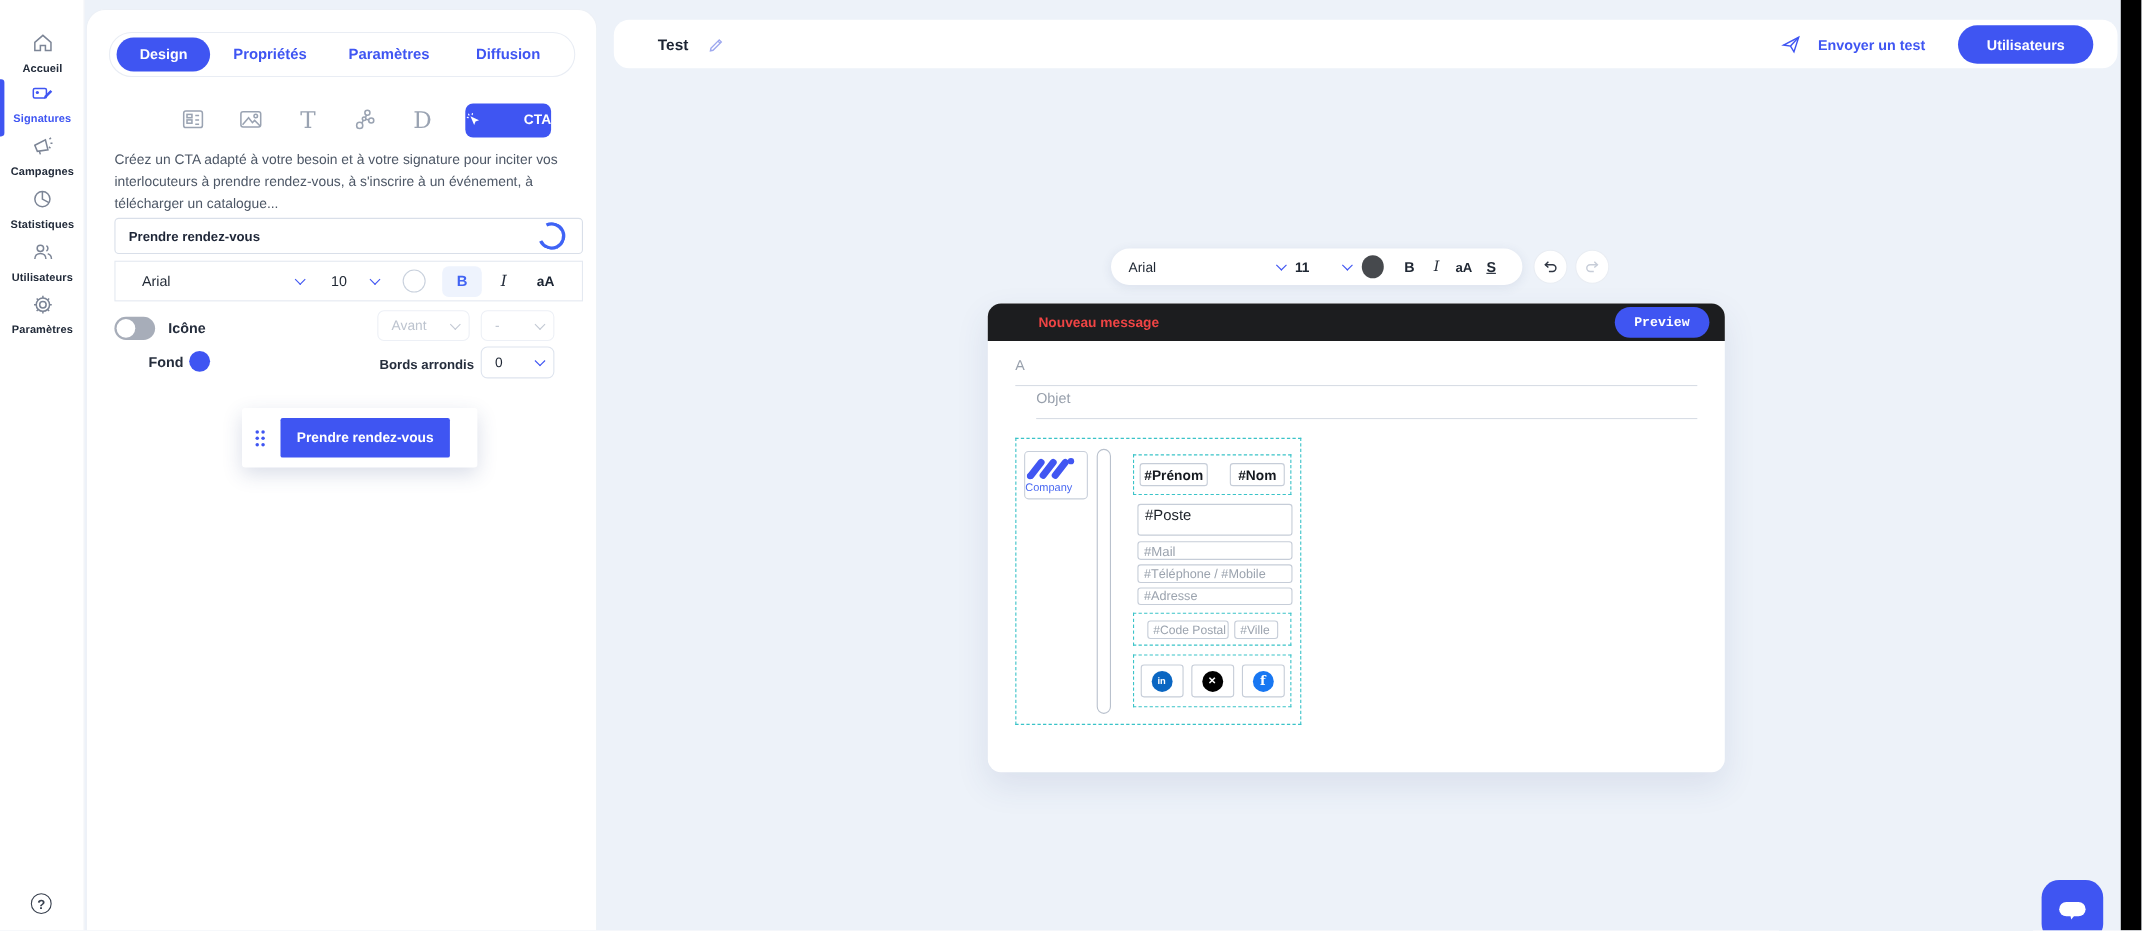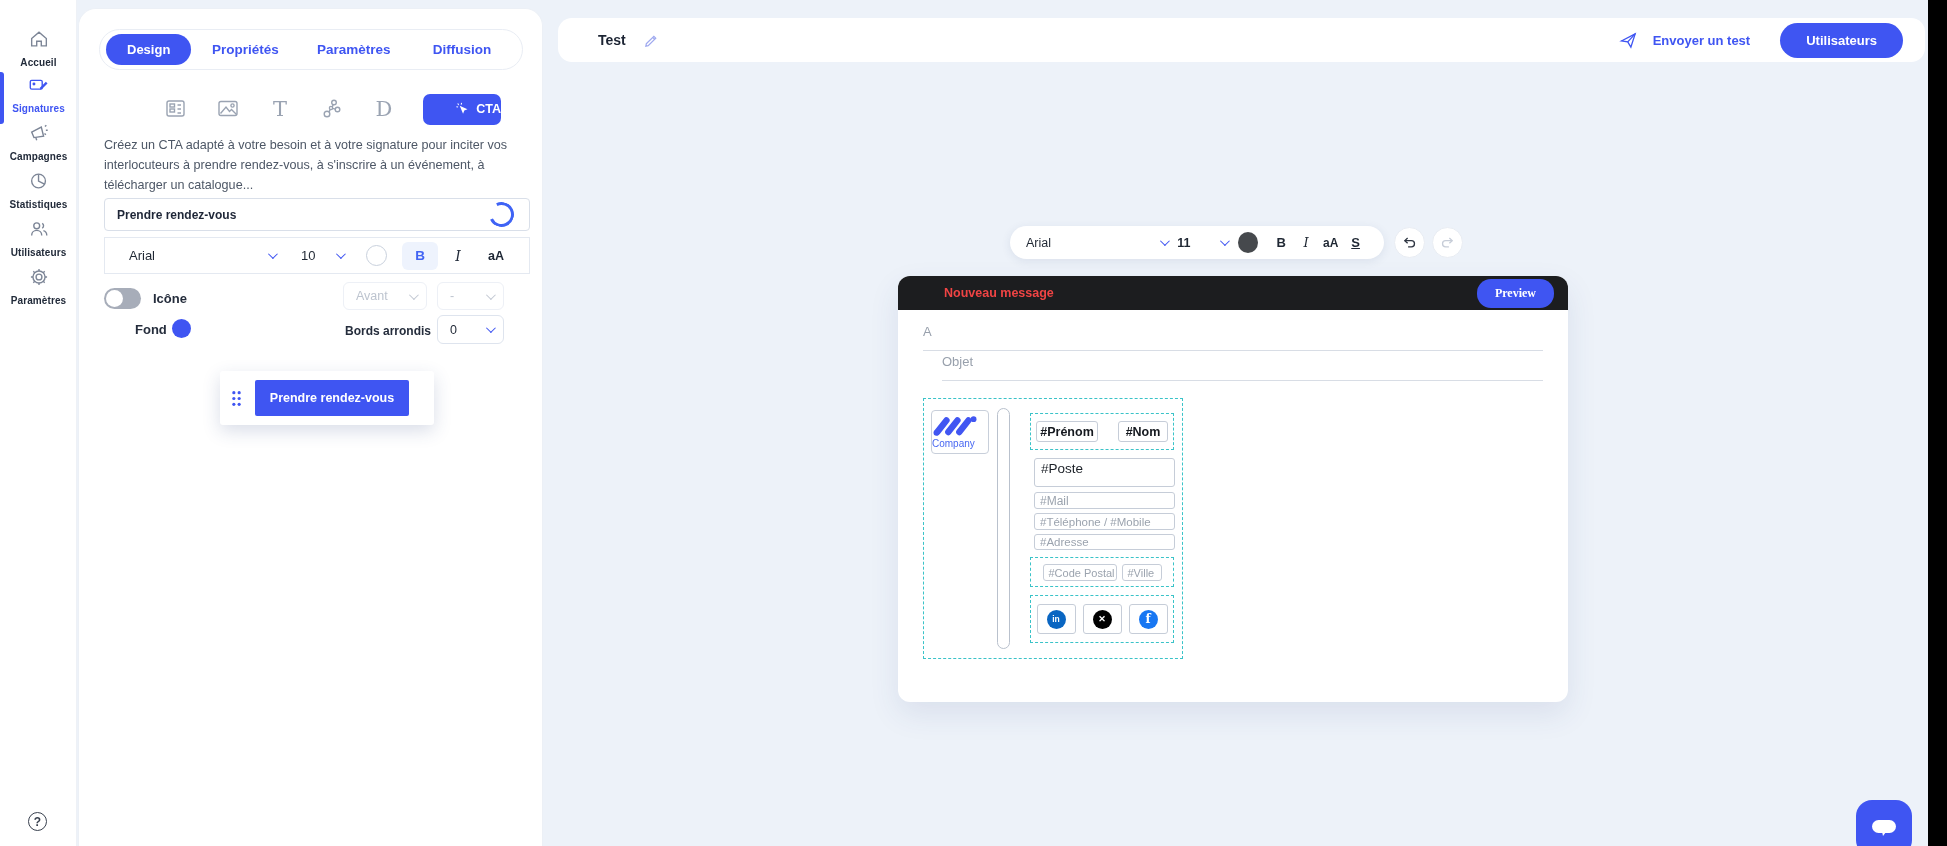--- a/index.html
+++ b/index.html
@@ -20,21 +20,21 @@
   .help-bubble { position:absolute; left:28px; top:812px; width:19px; height:19px; border:1.4px solid #39414f; border-radius:50%; color:#39414f; font-size:12px; font-weight:700; display:flex; align-items:center; justify-content:center; cursor:pointer; }
 
   
   .panel { position:absolute; left:78px; top:8px; width:465px; height:838px; background:#fff; border:1px solid #ecf0f6; border-bottom:none; border-radius:18px 18px 0 0; z-index:4; }
   .tabs { position:absolute; left:20px; top:20px; width:424px; height:41px; border:1px solid #e9edf4; border-radius:21px; display:flex; align-items:center; padding:0 6px; }
   .tab-active { background:#3f55f2; color:#fff; border-radius:17px; padding:8px 21px; font-size:13px; font-weight:700; cursor:pointer; }
   .tab-link { flex:1; text-align:center; color:#3f55f2; font-size:13.5px; font-weight:600; cursor:pointer; }
   .icon-row { position:absolute; left:84px; top:84px; height:32px; display:flex; align-items:center; gap:26px; }
   .tool-ic { width:26px; height:26px; display:flex; align-items:center; justify-content:center; cursor:pointer; color:#9aa3b2; }
   .tool-ic .serifglyph { font-family:"DejaVu Serif", serif; font-size:21px; color:#9aa3b2; font-weight:400; }
-  .cta-btn { width:78px; height:31px; background:#3f55f2; border-radius:7px; color:#fff; font-size:12.5px; font-weight:700; display:flex; align-items:center; justify-content:flex-end; gap:6px; cursor:pointer; }
+  .cta-btn { width:78px; height:31px; background:#3f55f2; border-radius:7px; color:#fff; font-size:12.5px; font-weight:700; display:flex; align-items:center; justify-content:space-between; gap:6px; cursor:pointer; }
   .desc { position:absolute; left:25px; top:126px; width:414px; font-size:12.6px; line-height:1.6; color:#4d5766; }
   .cta-input { position:absolute; left:25px; top:189px; width:426px; height:33px; border:1px solid #d9dfe9; border-radius:4px; font-family:"Liberation Sans",sans-serif; font-size:12px; font-weight:700; color:#1e2637; padding-left:12px; outline:none; background:#fff; }
   .spinner { position:absolute; left:410px; top:193px; width:25px; height:25px; border:3px solid #3f63f5; border-top-color:transparent; border-radius:50%; transform:rotate(-70deg); }
   .font-row { position:absolute; left:25px; top:228px; width:426px; height:37px; border:1px solid #e4e9f1; display:flex; align-items:center; background:#fff; }
   .fr-ff { width:182px; display:flex; align-items:center; justify-content:space-between; padding:0 12px 0 24px; font-size:13px; color:#1f2733; }
   .fr-fs { width:66px; display:flex; align-items:center; justify-content:space-between; padding:0 10px 0 14px; font-size:13px; color:#1f2733; }
   .fr-swatch { width:46px; display:flex; justify-content:center; }
   .swatch-circle { width:21px; height:21px; border:1.5px solid #c9d1dd; border-radius:50%; background:#fff; cursor:pointer; }
   .fr-b { width:36px; height:28px; margin:0 3px; background:#eef3fd; border-radius:6px; color:#4163f3; font-size:13.5px; font-weight:700; display:flex; align-items:center; justify-content:center; cursor:pointer; }
   .fr-i { width:34px; text-align:center; font-family:"DejaVu Serif",serif; font-style:italic; font-size:14px; color:#222b3a; cursor:pointer; }
@@ -65,21 +65,21 @@
   .et-color { width:21px; height:21px; border-radius:50%; background:#46494d; margin:0 11px; cursor:pointer; }
   .et-btn { width:26px; text-align:center; font-size:13px; font-weight:700; color:#1f2733; cursor:pointer; }
   .et-btn.it { font-family:"DejaVu Serif",serif; font-style:italic; font-weight:500; }
   .et-btn.un { text-decoration:underline; }
   .round-btn { position:absolute; top:227px; width:31px; height:31px; border-radius:50%; background:#fff; border:1px solid #e9edf3; display:flex; align-items:center; justify-content:center; cursor:pointer; }
 
   
   .email-card { position:absolute; left:898px; top:276px; width:670px; height:426px; background:#fff; border-radius:12px; box-shadow:0 12px 30px rgba(50,70,130,.10); z-index:2; }
   .em-header { height:34px; background:#1c1d1f; border-radius:12px 12px 0 0; display:flex; align-items:center; padding:0 14px 0 22px; }
   .em-title { color:#ef4444; font-size:12.5px; font-weight:700;padding-left:24px; }
-  .em-preview { margin-left:auto; background:#3f55f2; color:#fff; border:none; border-radius:14px; padding:7px 18px; font-size:12px; font-weight:700; font-family:Liberation Serif, serif; cursor:pointer; }
+  .em-preview { margin-left:auto; background:#3f55f2; color:#fff; border:none; border-radius:14px; padding:7px 18px; font-size:12px; font-weight:700; font-family:Liberation Mono, monospace; cursor:pointer; }
   .em-field { margin:14px 25px 0; height:27px; border-bottom:1px solid #d8dde5; font-size:13px; color:#98a0ac; cursor:text; }
   .em-field + .em-field { margin-top:3px;margin-left:44px; }
 
   
   .sig { position:absolute; left:25px; top:122px; width:260px; height:261px; border:1px dashed #3ac3c8; }
   .sig-logo { position:absolute; left:7px; top:11px; width:58px; height:44px; border:1px solid #c8cfda; border-radius:4px; background:#fff; display:flex; flex-direction:column; align-items:flex-start; justify-content:center; cursor:pointer; }
   .sig-logo .ltxt { font-size:10px; color:#4968f2; margin-top:1px; }
   .sig-divider { position:absolute; left:73px; top:9px; width:13px; height:241px; border:1px solid #b9c1cd; border-radius:7px; background:#fff; cursor:pointer; }
   .dash-box { position:absolute; border:1px dashed #3ac3c8; display:flex; align-items:center; justify-content:center; }
   .fbox { border:1px solid #c6cdd8; border-radius:3px; background:#fff; cursor:text; }

